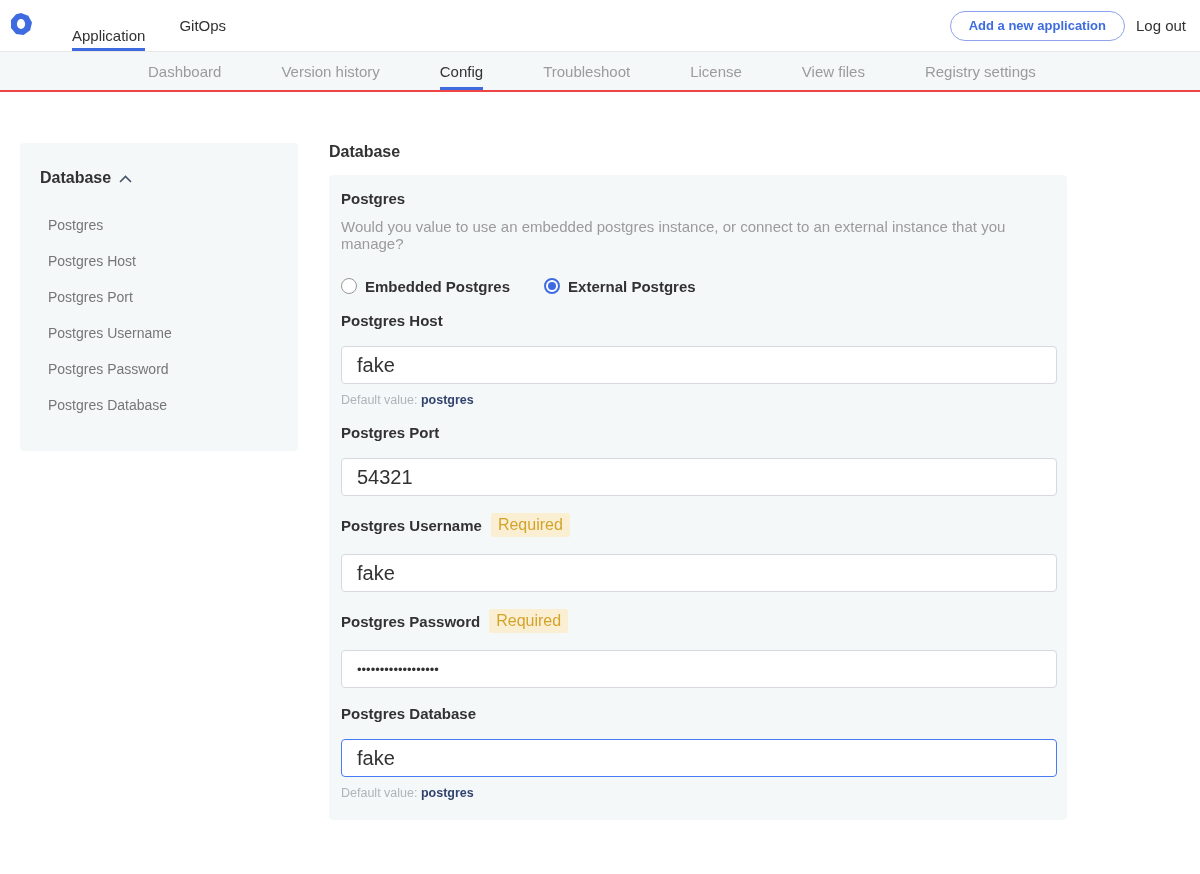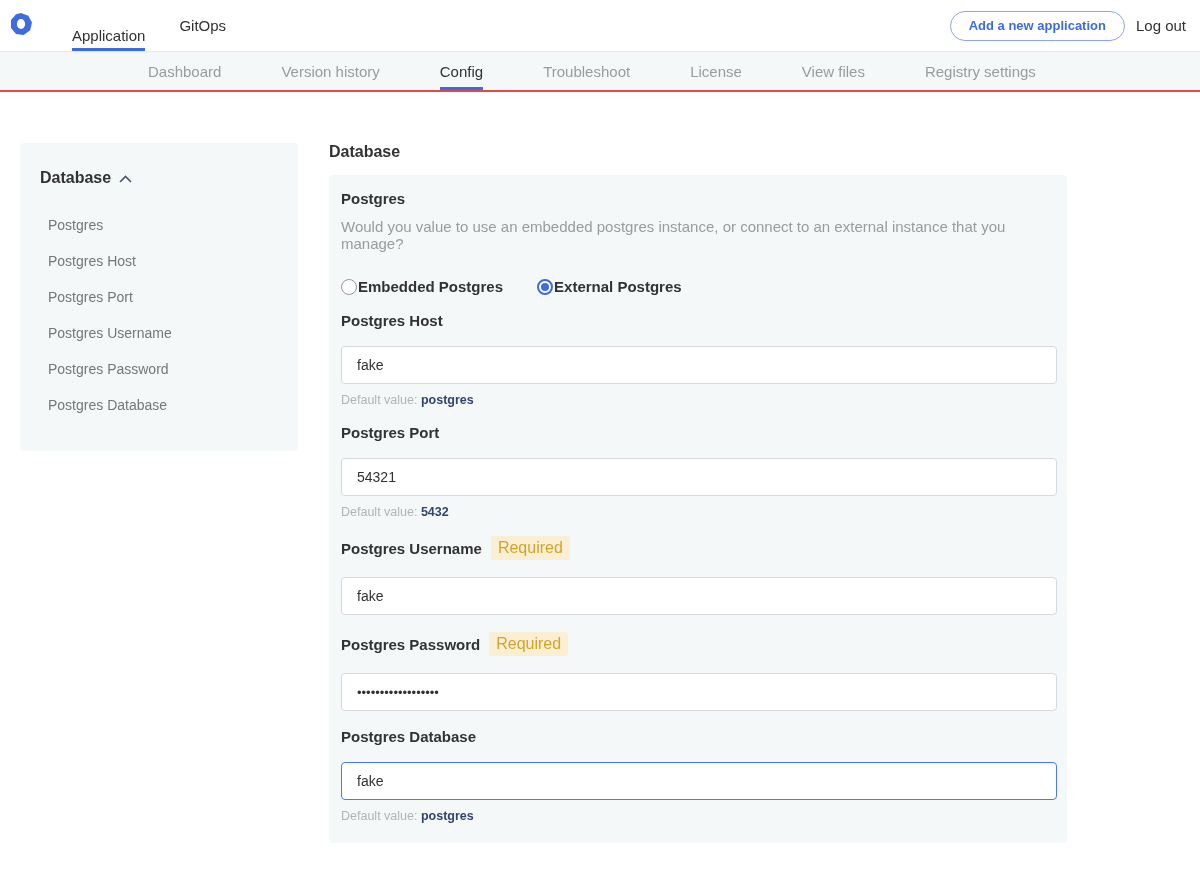--- a/index.html
+++ b/index.html
@@ -38,35 +38,35 @@
   .sidebar-item { font-size: 14px; color: #767676; padding: 10px 0 10px 8px; cursor: pointer; }
 
   .main { margin-left: 31px; width: 738px; }
   .main-heading { font-size: 16px; font-weight: bold; color: #323232; margin-bottom: 14px; }
 
   .card { background: #f5f8f9; border-radius: 4px; padding: 15px 11px 20px 12px; }
   .group-label { font-size: 15px; font-weight: bold; color: #323232; margin-bottom: 11px; }
   .help-text { font-size: 15px; color: #9b9b9b; margin-bottom: 26px; }
 
   .radio-row { display: flex; align-items: center; gap: 34px; margin-bottom: 17px; }
-  .radio-opt { display: flex; align-items: flex-end; gap: 1px; cursor: pointer; }
+  .radio-opt { display: flex; align-items: flex-start; gap: 8px; cursor: pointer; }
   .rb { width: 16px; height: 16px; border-radius: 50%; background: #fff;
     border: 1px solid #979797; flex: 0 0 auto; position: relative; }
   .rb.checked { border: 2px solid #3e6ce0; }
   .rb.checked::after { content: ""; position: absolute; left: 2px; top: 2px;
     width: 8px; height: 8px; border-radius: 50%; background: #3e6ce0; }
   .radio-label { font-size: 15px; font-weight: bold; color: #323232; }
 
   .field { margin-bottom: 17px; }
   .field-label-row { display: flex; align-items: center; gap: 9px; margin-bottom: 17px; }
   .field-label { font-size: 15px; font-weight: bold; color: #323232; }
   .required-badge { font-size: 16px; color: #d3a42c; background: #fbefd3;
     padding: 3px 7px; border-radius: 2px; }
   .text-input { width: 716px; height: 38px; background: #fff; border: 1px solid #d6d9dd;
-    border-radius: 4px; font-family: "Liberation Sans", sans-serif; font-size: 14px;
+    border-radius: 4px; font-family: "Liberation Sans", sans-serif; font-size: 20px;
     color: #323232; padding: 0 15px; outline: none; display: block; }
   .text-input.focused { border: 1px solid #4a7bf7; }
   .text-input.password { font-size: 13px; letter-spacing: 0px; }
   .default-row { margin-top: 9px; font-size: 12.5px; }
   .default-label { color: #b0b4b8; }
   .default-value { color: #32446e; font-weight: bold; }
 </style>
 </head>
 <body>
 
@@ -149,23 +149,20 @@
         <div class="default-row">
           <span class="default-label">Default value: </span><span class="default-value">postgres</span>
         </div>
       </div>
 
       <div class="field">
         <div class="field-label-row">
           <span class="field-label">Postgres Port</span>
         </div>
         <input class="text-input" type="text" value="54321" style="">
-        <div class="default-row">
-          <span class="default-label">Default value: </span><span class="default-value">5432</span>
-        </div>
       </div>
 
       <div class="field">
         <div class="field-label-row">
           <span class="field-label">Postgres Username</span>
           <span class="required-badge">Required</span>
         </div>
         <input class="text-input" type="text" value="fake" style="">
       </div>
 

